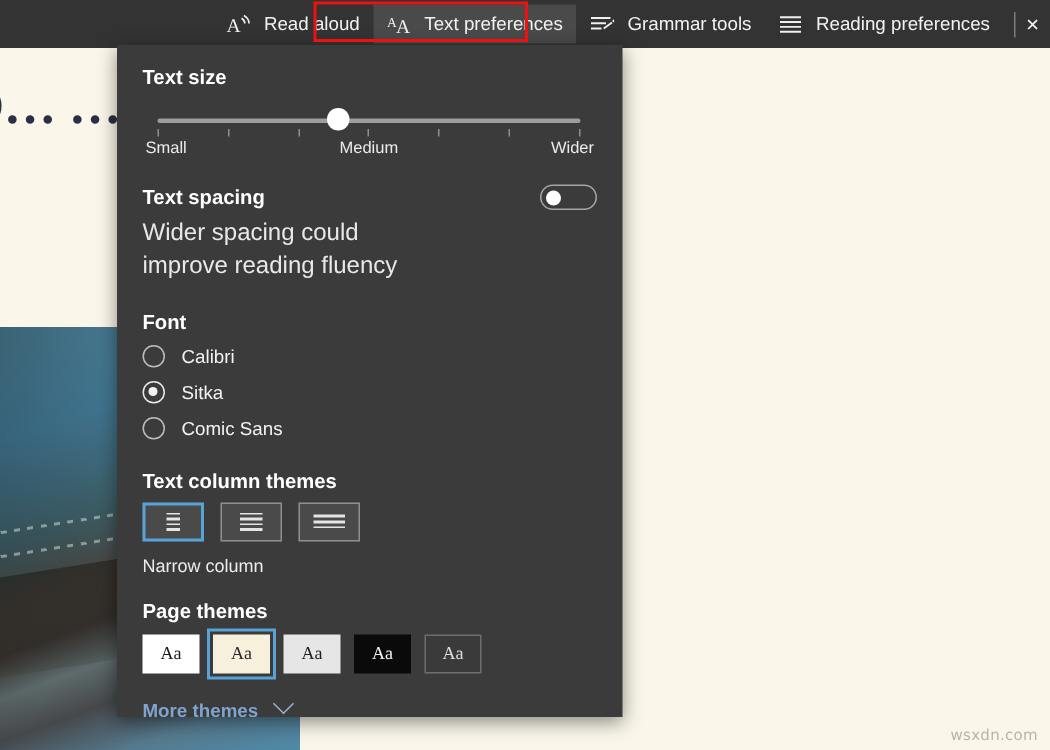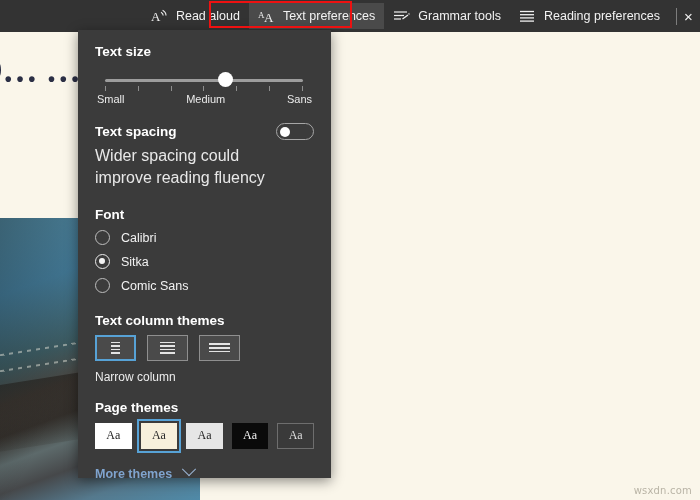--- a/index.html
+++ b/index.html
@@ -182,21 +182,21 @@
     border: 2px solid #ee1111;
     box-sizing: border-box;
     z-index: 40;
     pointer-events: none;
   }
 
   
   #text-prefs-panel {
     position: absolute;
     left: 78px; top: 30px;
-    width: 253px; height: 448px;
+    width: 337px; height: 448px;
     background: #3b3b3b;
     box-sizing: border-box;
     padding: 14px 17px 0 17px;
     box-shadow: 0 3px 12px rgba(0,0,0,0.45);
     color: #f3f3f3;
     font-size: 12.5px;
     z-index: 30;
     overflow: hidden;
   }
   .section-title {
@@ -468,21 +468,21 @@
       <span></span>
       <span></span>
       <span></span>
       <span></span>
     </div>
     <div class="slider-thumb"></div>
   </div>
   <div class="slider-labels">
     <span>Small</span>
     <span>Medium</span>
-    <span>Sans</span>
+    <span>Wider</span>
   </div>
 
   <div class="toggle-row">
     <div class="section-title" style="margin:0">Text spacing</div>
     <div class="toggle">
       <div class="toggle-knob"></div>
     </div>
   </div>
   <div class="toggle-desc">Wider spacing could improve reading fluency</div>
 

